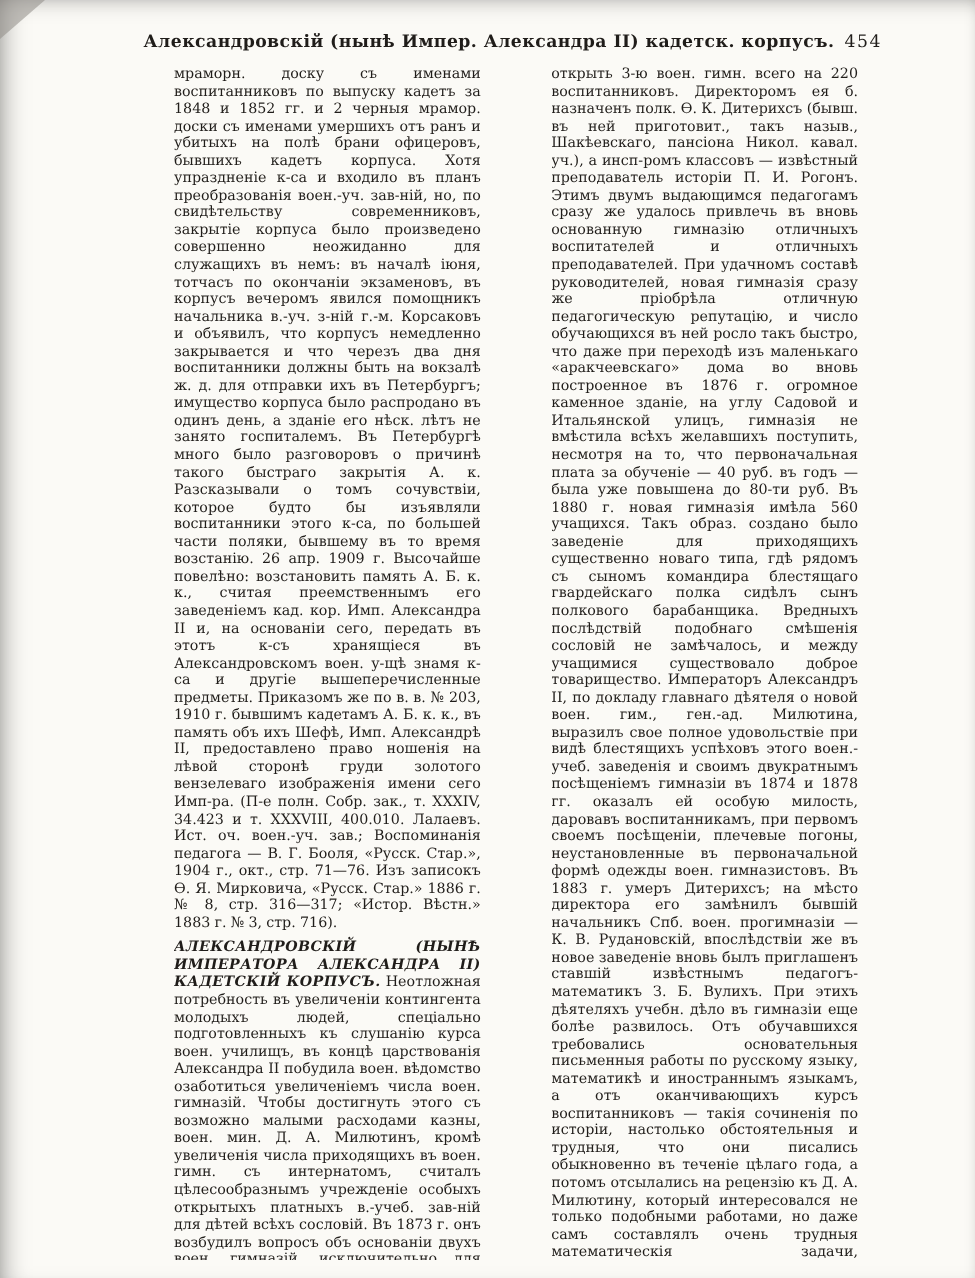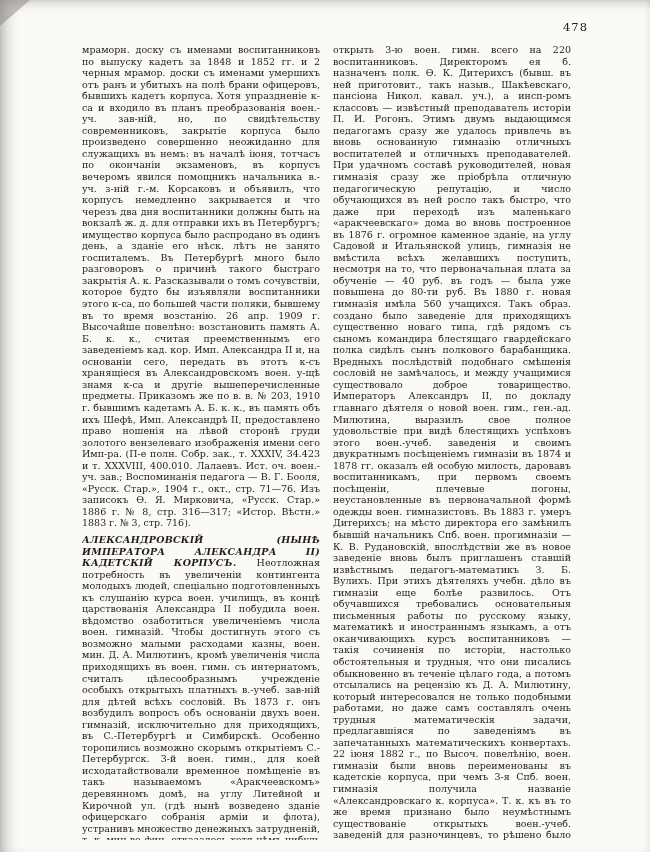--- a/index.html
+++ b/index.html
@@ -46,20 +46,21 @@
     top: 44px; left: 82px;
     width: 490px; height: 796px;
     display: flex;
     gap: 13px;
     overflow: hidden;
   }
   .col {
     width: 238px;
     height: 100%;
     overflow: hidden;
+    margin-left: 34px;
   }
   .col p {
     margin: 0;
     font-size: 9.5px;
     line-height: 11.55px;
     text-align: justify;
     word-spacing: -0.2px;
   }
   .col p.article-start { margin-top: 5px; }
   .runin-heading {
@@ -67,22 +68,23 @@
     letter-spacing: .25px;
     font-style: italic;
   }
 </style>
 </head>
 <body>
 
 <div class="page">
   <div class="corner-artifact"></div>
 
+  <div class="running-head">Александровскій (нынѣ Импер. Александра II) кадетск. корпусъ.</div>
 
-  <div class="page-number">478</div>
+  <div class="page-number">454</div>
 
   <div class="columns">
 
     <div class="col">
       <p>мраморн. доску съ именами воспитанниковъ по выпуску кадетъ за 1848 и 1852 гг. и 2 черныя мрамор. доски съ именами умершихъ отъ ранъ и убитыхъ на полѣ брани офицеровъ, бывшихъ кадетъ корпуса. Хотя упраздненіе к-са и входило въ планъ преобразованія воен.-уч. зав-ній, но, по свидѣтельству современниковъ, закрытіе корпуса было произведено совершенно неожиданно для служащихъ въ немъ: въ началѣ іюня, тотчасъ по окончаніи экзаменовъ, въ корпусъ вечеромъ явился помощникъ начальника в.-уч. з-ній г.-м. Корсаковъ и объявилъ, что корпусъ немедленно закрывается и что черезъ два дня воспитанники должны быть на вокзалѣ ж. д. для отправки ихъ въ Петербургъ; имущество корпуса было распродано въ одинъ день, а зданіе его нѣск. лѣтъ не занято госпиталемъ. Въ Петербургѣ много было разговоровъ о причинѣ такого быстраго закрытія А. к. Разсказывали о томъ сочувствіи, которое будто бы изъявляли воспитанники этого к-са, по большей части поляки, бывшему въ то время возстанію. 26 апр. 1909 г. Высочайше повелѣно: возстановить память А. Б. к. к., считая преемственнымъ его заведеніемъ кад. кор. Имп. Александра II и, на основаніи сего, передать въ этотъ к-съ хранящіеся въ Александровскомъ воен. у-щѣ знамя к-са и другіе вышеперечисленные предметы. Приказомъ же по в. в. № 203, 1910 г. бывшимъ кадетамъ А. Б. к. к., въ память объ ихъ Шефѣ, Имп. Александрѣ II, предоставлено право ношенія на лѣвой сторонѣ груди золотого вензелеваго изображенія имени сего Имп-ра. (П-е полн. Собр. зак., т. XXXIV, 34.423 и т. XXXVIII, 400.010. Лалаевъ. Ист. оч. воен.-уч. зав.; Воспоминанія педагога — В. Г. Бооля, «Русск. Стар.», 1904 г., окт., стр. 71—76. Изъ записокъ Ѳ. Я. Мирковича, «Русск. Стар.» 1886 г. № 8, стр. 316—317; «Истор. Вѣстн.» 1883 г. № 3, стр. 716).</p>
       <p class="article-start">
         <span class="runin-heading">АЛЕКСАНДРОВСКІЙ (НЫНѢ ИМПЕРАТОРА АЛЕКСАНДРА II) КАДЕТСКІЙ КОРПУСЪ.</span><span> Неотложная потребность въ увеличеніи контингента молодыхъ людей, спеціально подготовленныхъ къ слушанію курса воен. училищъ, въ концѣ царствованія Александра II побудила воен. вѣдомство озаботиться увеличеніемъ числа воен. гимназій. Чтобы достигнуть этого съ возможно малыми расходами казны, воен. мин. Д. А. Милютинъ, кромѣ увеличенія числа приходящихъ въ воен. гимн. съ интернатомъ, считалъ цѣлесообразнымъ учрежденіе особыхъ открытыхъ платныхъ в.-учеб. зав-ній для дѣтей всѣхъ сословій. Въ 1873 г. онъ возбудилъ вопросъ объ основаніи двухъ воен. гимназій, исключительно для приходящихъ, въ С.-Петербургѣ и Симбирскѣ. Особенно торопились возможно скорымъ открытіемъ С.-Петербургск. 3-й воен. гимн., для коей исходатайствовали временное помѣщеніе въ такъ называемомъ «Аракчеевскомъ» деревянномъ домѣ, на углу Литейной и Кирочной ул. (гдѣ нынѣ возведено зданіе офицерскаго собранія арміи и флота), устранивъ множество денежныхъ затрудненій, т. к. мин-во фин. отказалось хотя чѣмъ-нибудь помочь воен. вѣд-ву. Весь расчетъ основателей новаго заведенія строился на будущей платѣ родителей за обученіе ихъ дѣтей. Д. А. Милютину и гл. нач-ку воен.-уч. зав., ген.-ад. Н. В. Исакову удалось 11 сент. 1873 г.</span>
       </p>
     </div>
 

